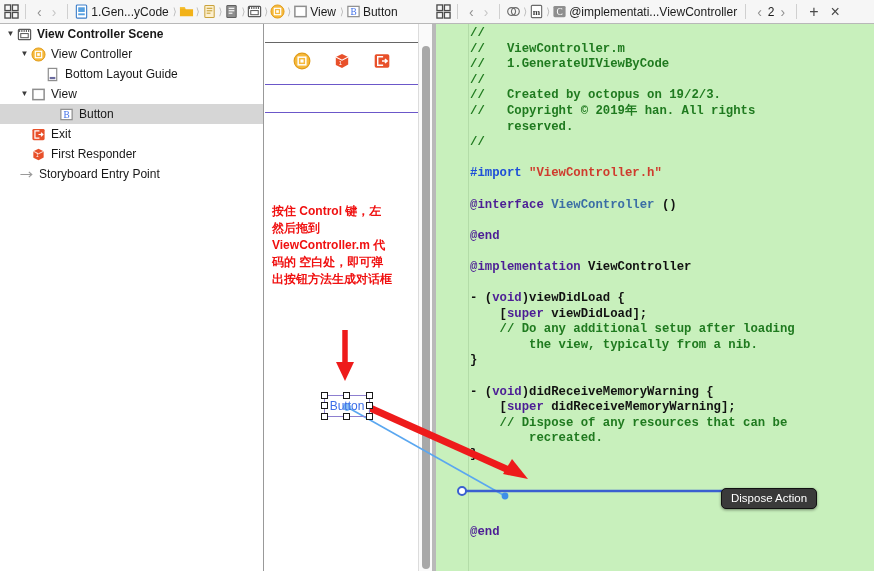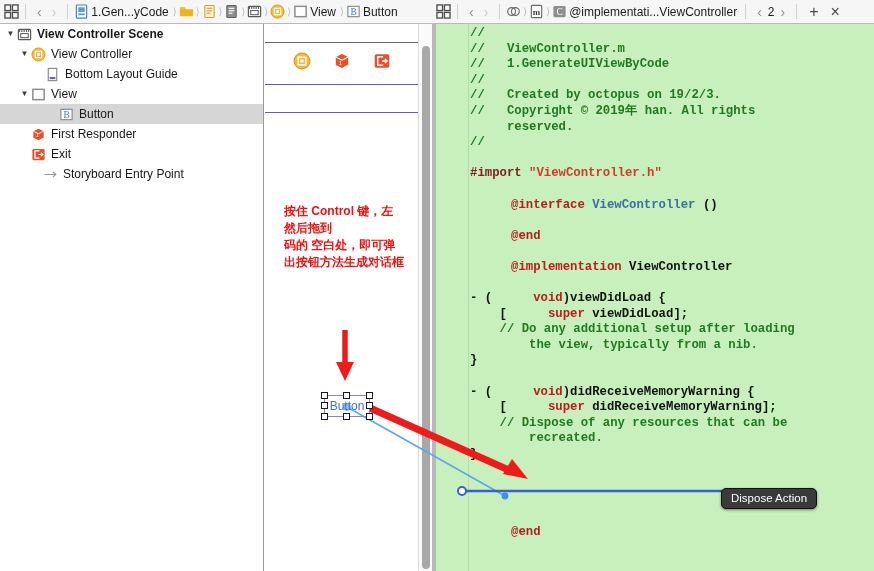--- a/index.html
+++ b/index.html
@@ -166,22 +166,22 @@
   #code {
     position:absolute; left:38px; top:2px; right:4px;
     font-family:"Liberation Mono", monospace;
     font-size:12.3px;
     line-height:15.6px;
     font-weight:bold;
     white-space:pre-wrap;
     color:#111111;
   }
   .cm  { color:#1f7a1f; }            
-  .kw  { color:#b91c1c;padding-left:41px; }            
-  .pp  { color:#7f1d1d; }            
+  .kw  { color:#4c1d95; }            
+  .pp  { color:#1d4ed8; }            
   .str { color:#cf3b2d; }            
   .ty  { color:#3b6ea5; }            
   .pl  { color:#111111; }
 
   
   #ed-scroll {
     position:absolute; left:418px; top:24px; width:14px; height:547px;
     background:#fafafa; border-left:1px solid #dcdcdc;
   }
   #ed-thumb {
@@ -384,41 +384,41 @@
             <text x="8" y="11.6" font-family="Liberation Serif, serif" font-size="10" fill="#3d6ee8" text-anchor="middle">B</text>
           </svg>
       </span>
       <span class="row-lb">Button</span>
     </div>
 
     <div class="row" style="padding-left:18px">
       <span class="tw"></span>
       <span class="row-ic">
         <svg class="ic" viewBox="0 0 16 16">
+            <rect x="1.5" y="2" width="13" height="12" rx="1.5" fill="#e8502a"></rect>
+            <path d="M9 4.2H4.2v7.6H9" fill="none" stroke="#fff" stroke-width="1.3"></path>
+            <path d="M8 8h4.4M10.6 6.2 12.6 8l-2 1.8" fill="none" stroke="#fff" stroke-width="1.3"></path>
+          </svg>
+      </span>
+      <span class="row-lb">Exit</span>
+    </div>
+
+    <div class="row" style="padding-left:18px">
+      <span class="tw"></span>
+      <span class="row-ic">
+        <svg class="ic" viewBox="0 0 16 16">
             <path d="M2.5 4.5 8 1.8l5.5 2.7v6.6L8 14.2 2.5 11.5z" fill="#e8502a"></path>
             <path d="M2.5 4.5 8 7.2l5.5-2.7" fill="none" stroke="#fff" stroke-width="0.9"></path>
             <text x="5.2" y="11" font-family="Liberation Sans, sans-serif" font-size="5" fill="#fff">1</text>
           </svg>
       </span>
       <span class="row-lb">First Responder</span>
     </div>
 
-    <div class="row" style="padding-left:18px">
-      <span class="tw"></span>
-      <span class="row-ic">
-        <svg class="ic" viewBox="0 0 16 16">
-            <rect x="1.5" y="2" width="13" height="12" rx="1.5" fill="#e8502a"></rect>
-            <path d="M9 4.2H4.2v7.6H9" fill="none" stroke="#fff" stroke-width="1.3"></path>
-            <path d="M8 8h4.4M10.6 6.2 12.6 8l-2 1.8" fill="none" stroke="#fff" stroke-width="1.3"></path>
-          </svg>
-      </span>
-      <span class="row-lb">Exit</span>
-    </div>
-
-    <div class="row" style="padding-left:30px">
+    <div class="row" style="padding-left:6px">
       <span class="tw"></span>
       <span class="row-ic">
         <svg class="ic" viewBox="0 0 16 16">
             <path d="M1.5 8h12M10.5 5.2 13.6 8l-3.1 2.8" fill="none" stroke="#9a9a9a" stroke-width="1.3"></path>
           </svg>
       </span>
       <span class="row-lb">Storyboard Entry Point</span>
     </div>
   </div>
 
@@ -460,23 +460,24 @@
     <div id="ed-thumb"></div>
   </div>
 
   <div id="editor" style="background: rgb(200, 240, 188);">
     <div id="editor-gutter"></div>
     <div id="editor-gutter2"></div>
     <div id="code"><div><span class="cm">//</span></div><div><span class="cm">//   ViewController.m</span></div><div><span class="cm">//   1.GenerateUIViewByCode</span></div><div><span class="cm">//</span></div><div><span class="cm">//   Created by octopus on 19/2/3.</span></div><div><span class="cm">//   Copyright © 2019年 han. All rights</span></div><div><span class="cm">     reserved.</span></div><div><span class="cm">//</span></div><div>&nbsp;</div><div><span class="pp">#import </span><span class="str">"ViewController.h"</span></div><div>&nbsp;</div><div><span class="kw">@interface </span><span class="ty">ViewController</span><span class="pl"> ()</span></div><div>&nbsp;</div><div><span class="kw">@end</span></div><div>&nbsp;</div><div><span class="kw">@implementation </span><span class="pl">ViewController</span></div><div>&nbsp;</div><div><span class="pl">- (</span><span class="kw">void</span><span class="pl">)viewDidLoad {</span></div><div><span class="pl">    [</span><span class="kw">super</span><span class="pl"> viewDidLoad];</span></div><div><span class="cm">    // Do any additional setup after loading</span></div><div><span class="cm">        the view, typically from a nib.</span></div><div><span class="pl">}</span></div><div>&nbsp;</div><div><span class="pl">- (</span><span class="kw">void</span><span class="pl">)didReceiveMemoryWarning {</span></div><div><span class="pl">    [</span><span class="kw">super</span><span class="pl"> didReceiveMemoryWarning];</span></div><div><span class="cm">    // Dispose of any resources that can be</span></div><div><span class="cm">        recreated.</span></div><div><span class="pl">}</span></div><div>&nbsp;</div><div>&nbsp;</div><div>&nbsp;</div><div>&nbsp;</div><div><span class="kw">@end</span></div></div>
 
   </div>
 
-  <div id="annotation" style="color: rgb(240, 16, 16); margin-left: 12px;">
+  <div id="annotation" style="color: rgb(240, 16, 16);">
       <div>按住 Control 键，左</div>
       <div>然后拖到</div>
+      <div>ViewController.m 代</div>
       <div>码的 空白处，即可弹</div>
       <div>出按钮方法生成对话框</div>
     </div>
 
   <svg id="conn-svg">
 
     <line x1="347" y1="407" x2="505" y2="496" stroke="#5aa7f0" stroke-width="1.6"></line>
     <circle cx="347" cy="407" r="3.4" fill="#8fc4f2" stroke="#5aa7f0" stroke-width="1"></circle>
     <circle cx="505" cy="496" r="3.4" fill="#3d8fe8"></circle>
 

